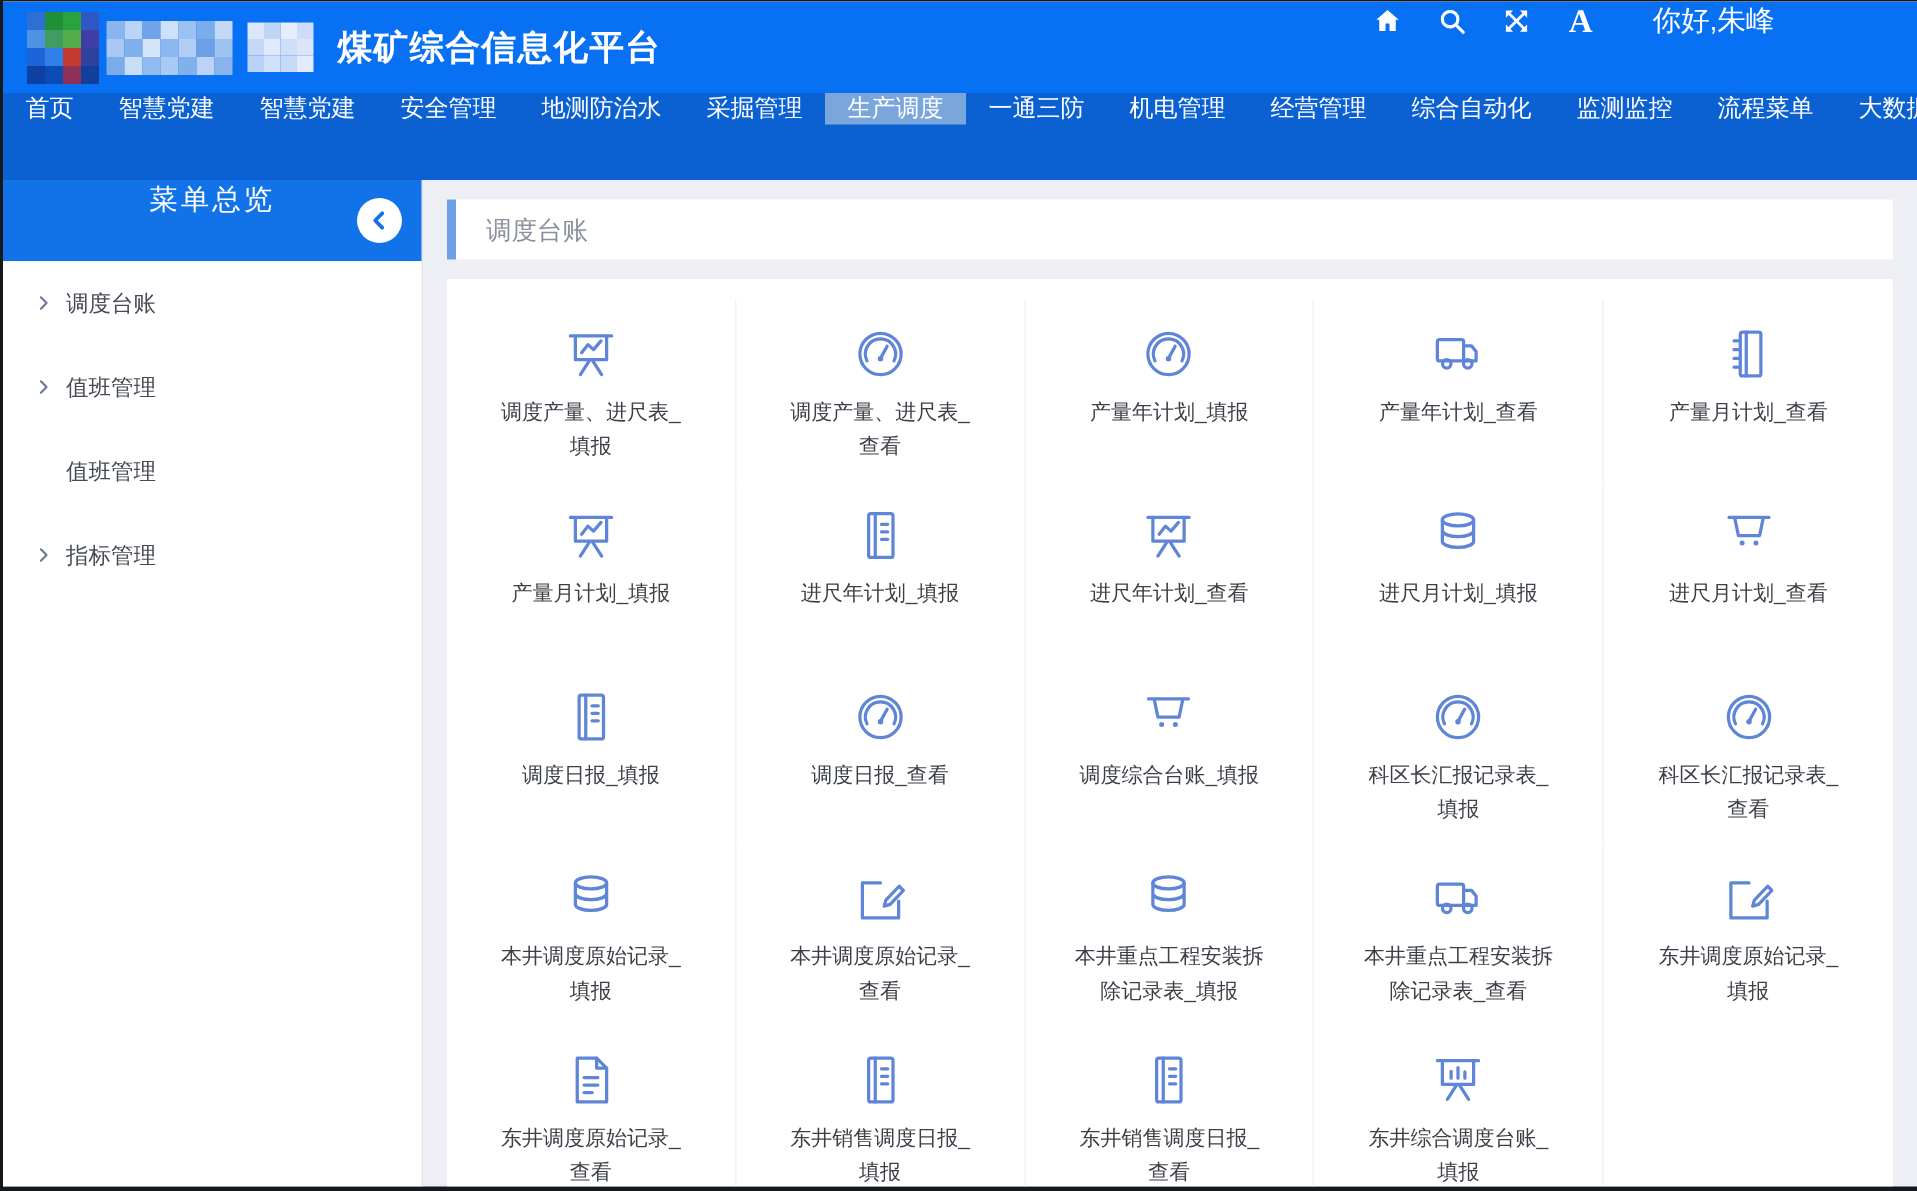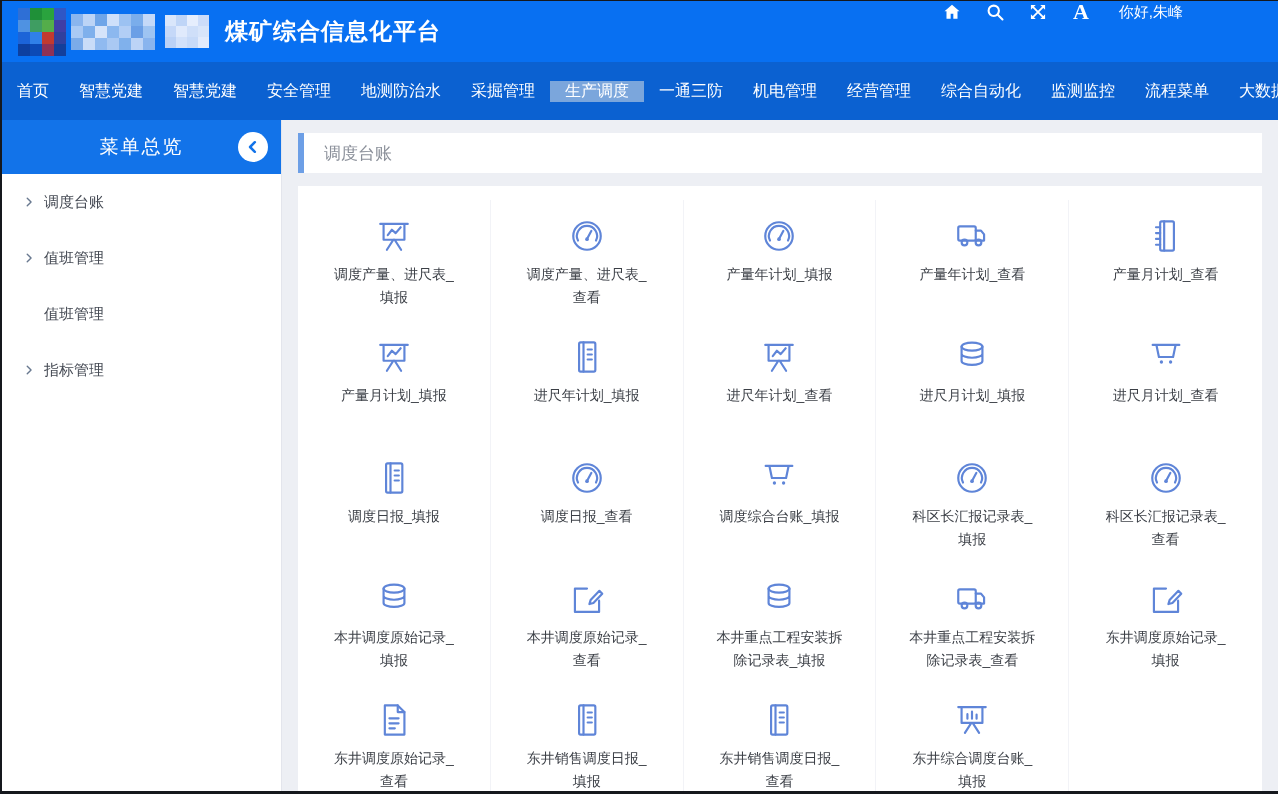--- a/index.html
+++ b/index.html
@@ -16,31 +16,31 @@
   .logo-mosaic{margin-left:16px;}
   .m1{margin-left:5px;}
   .m2{margin-left:10px;}
   .app-title{color:#fff;font-size:23px;font-weight:bold;margin:0 0 0 16px;letter-spacing:1px;}
   .topbar-right{display:flex;align-items:center;margin-right:95px;}
   #tb-icons{display:flex;align-items:center;}
   .tb-icon{height:22px;min-width:22px;color:#fff;margin-left:21px;display:flex;align-items:center;
     justify-content:center;cursor:pointer;}
   .tb-icon svg{width:20px;height:20px;}
   .font-a{font-family:"Liberation Serif","DejaVu Serif",serif;font-size:22px;font-weight:bold;line-height:1;}
-  .greeting{color:#fff;font-size:15px;margin-left:27px;cursor:pointer;white-space:nowrap;}
+  .greeting{color:#fff;font-size:19px;margin-left:37px;cursor:pointer;white-space:nowrap;}
   
-  .mainnav{height:58px;background:var(--nav-blue);display:flex;align-items:center;flex:0 0 auto;}
+  .mainnav{height:58px;background:var(--nav-blue);display:flex;align-items:flex-start;flex:0 0 auto;}
   .nav-item{color:#fff;font-size:16px;padding:0 15px;display:flex;align-items:center;cursor:pointer;white-space:nowrap;}
   .nav-item.active{background:var(--nav-active-blue);}
   
   .body-row{flex:1;display:flex;min-height:0;}
   .sidebar{width:280px;background:#fff;border-right:1px solid #e3e5ec;flex:0 0 auto;
     display:flex;flex-direction:column;box-sizing:border-box;}
   .sidebar-head{height:54px;background:var(--side-head-blue);color:#fff;font-size:19px;
-    display:flex;align-items:center;justify-content:center;position:relative;flex:0 0 auto;letter-spacing:2px;}
+    display:flex;align-items:flex-start;justify-content:center;position:relative;flex:0 0 auto;letter-spacing:2px;}
   .collapse-btn{position:absolute;right:13px;top:12px;width:30px;height:30px;border-radius:50%;
     background:#fff;color:var(--side-head-blue);border:none;display:flex;align-items:center;
     justify-content:center;cursor:pointer;padding:0;}
   .collapse-btn svg{width:22px;height:22px;}
   .side-list{list-style:none;margin:0;padding:0;}
   .side-item{height:56px;display:flex;align-items:center;padding-left:20px;font-size:15px;
     color:#454a54;cursor:pointer;}
   .side-item .chev{width:22px;height:14px;color:#68788f;display:flex;align-items:center;flex:0 0 auto;}
   .side-item .chev svg{width:14px;height:14px;}
   

